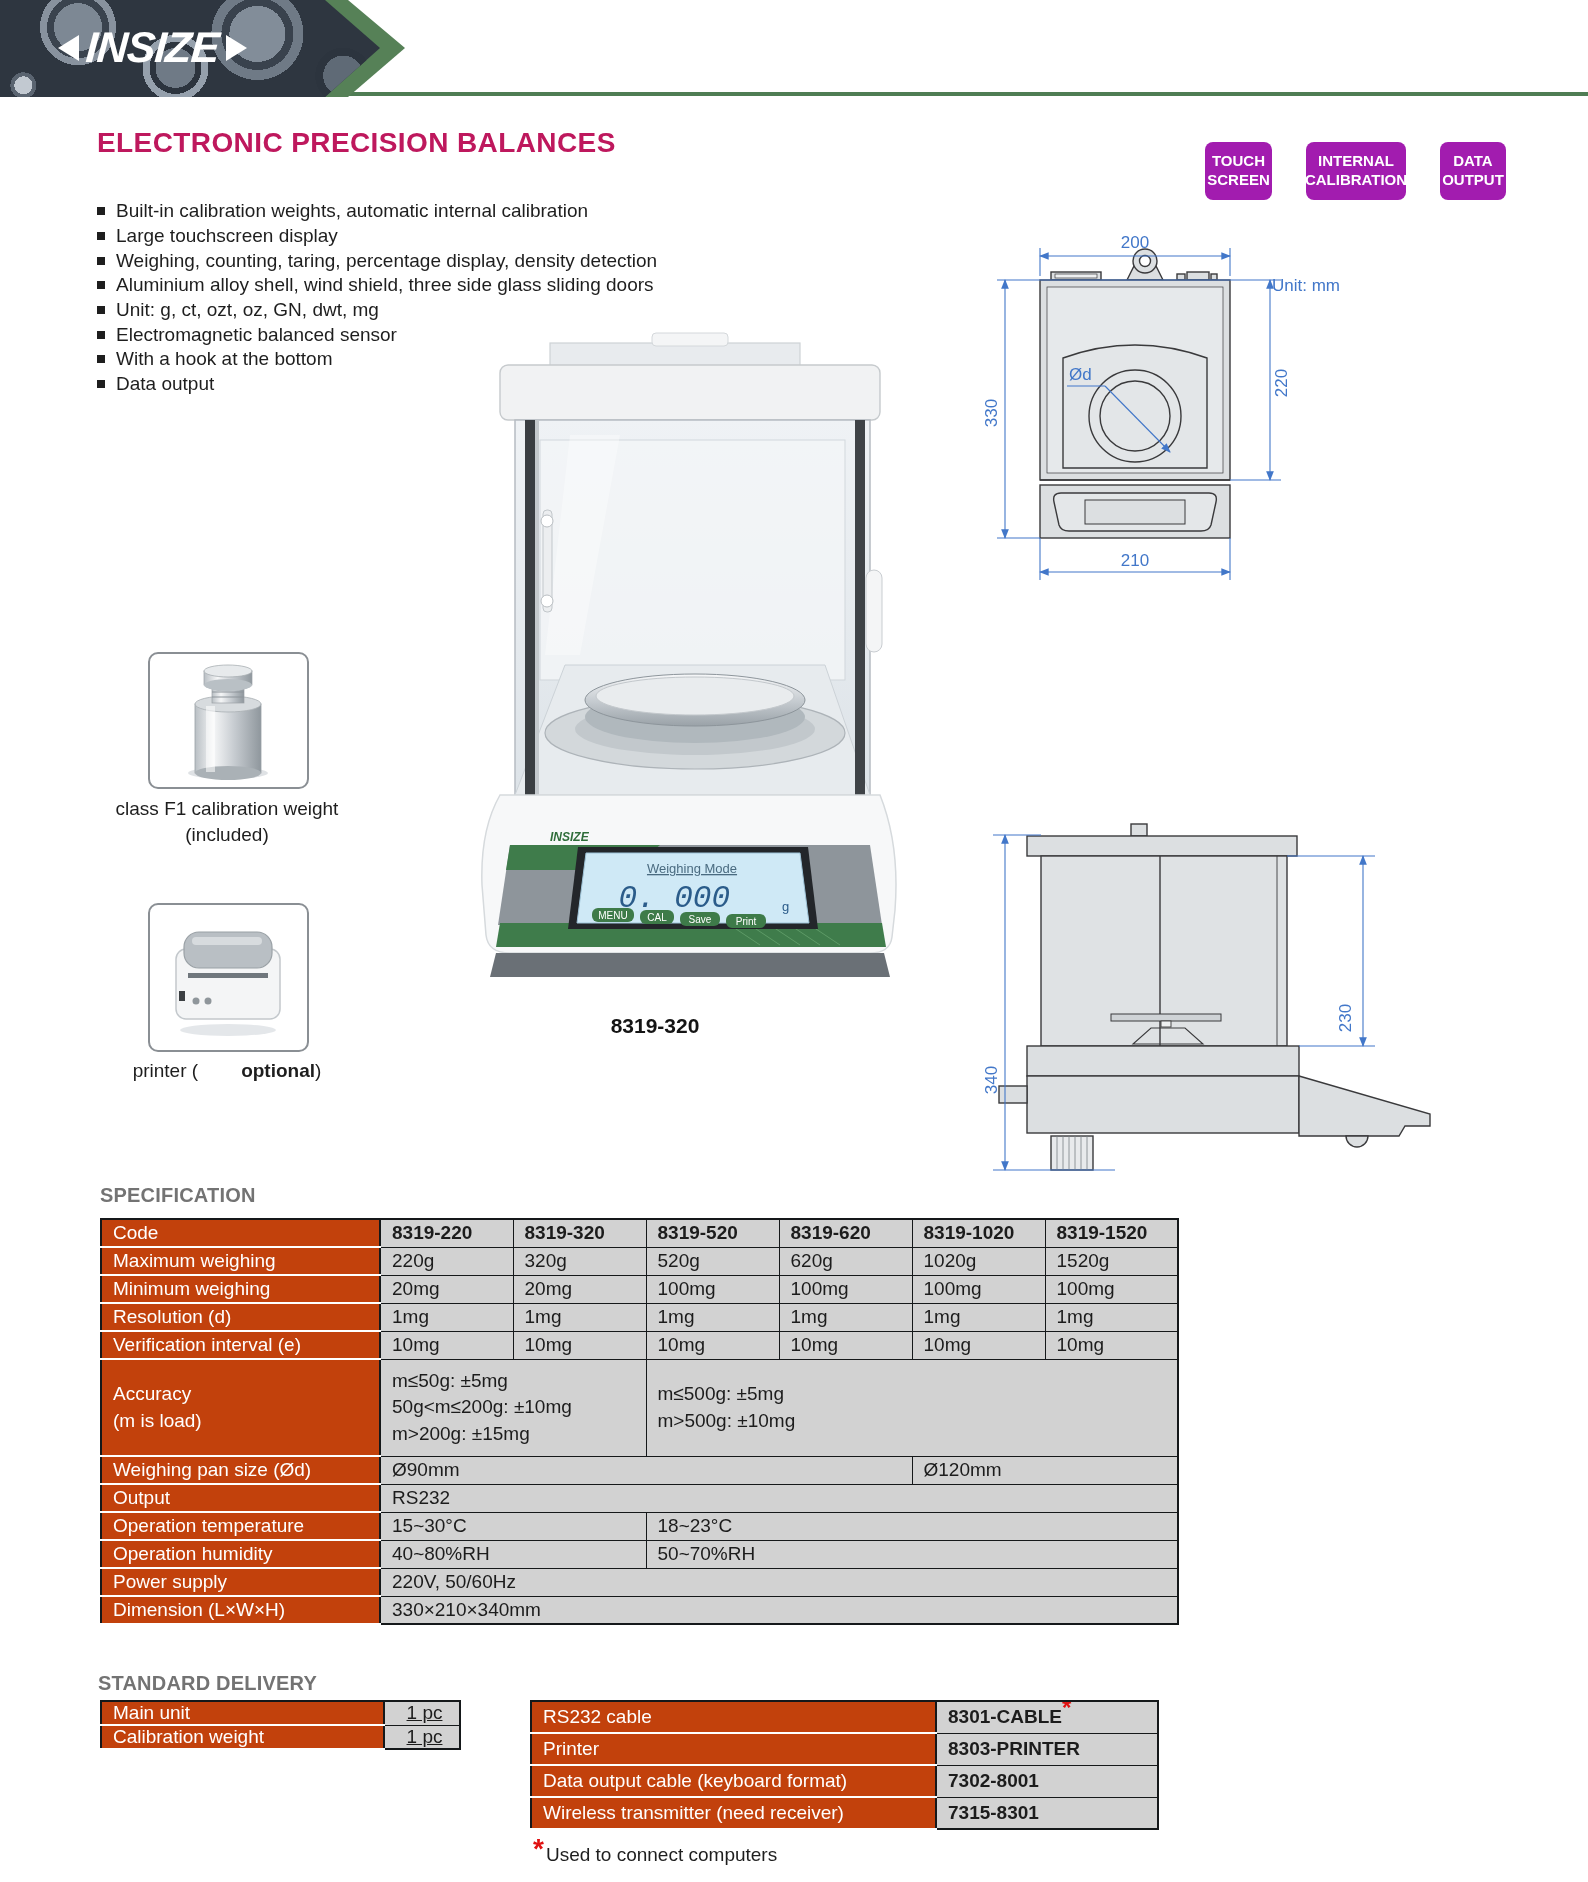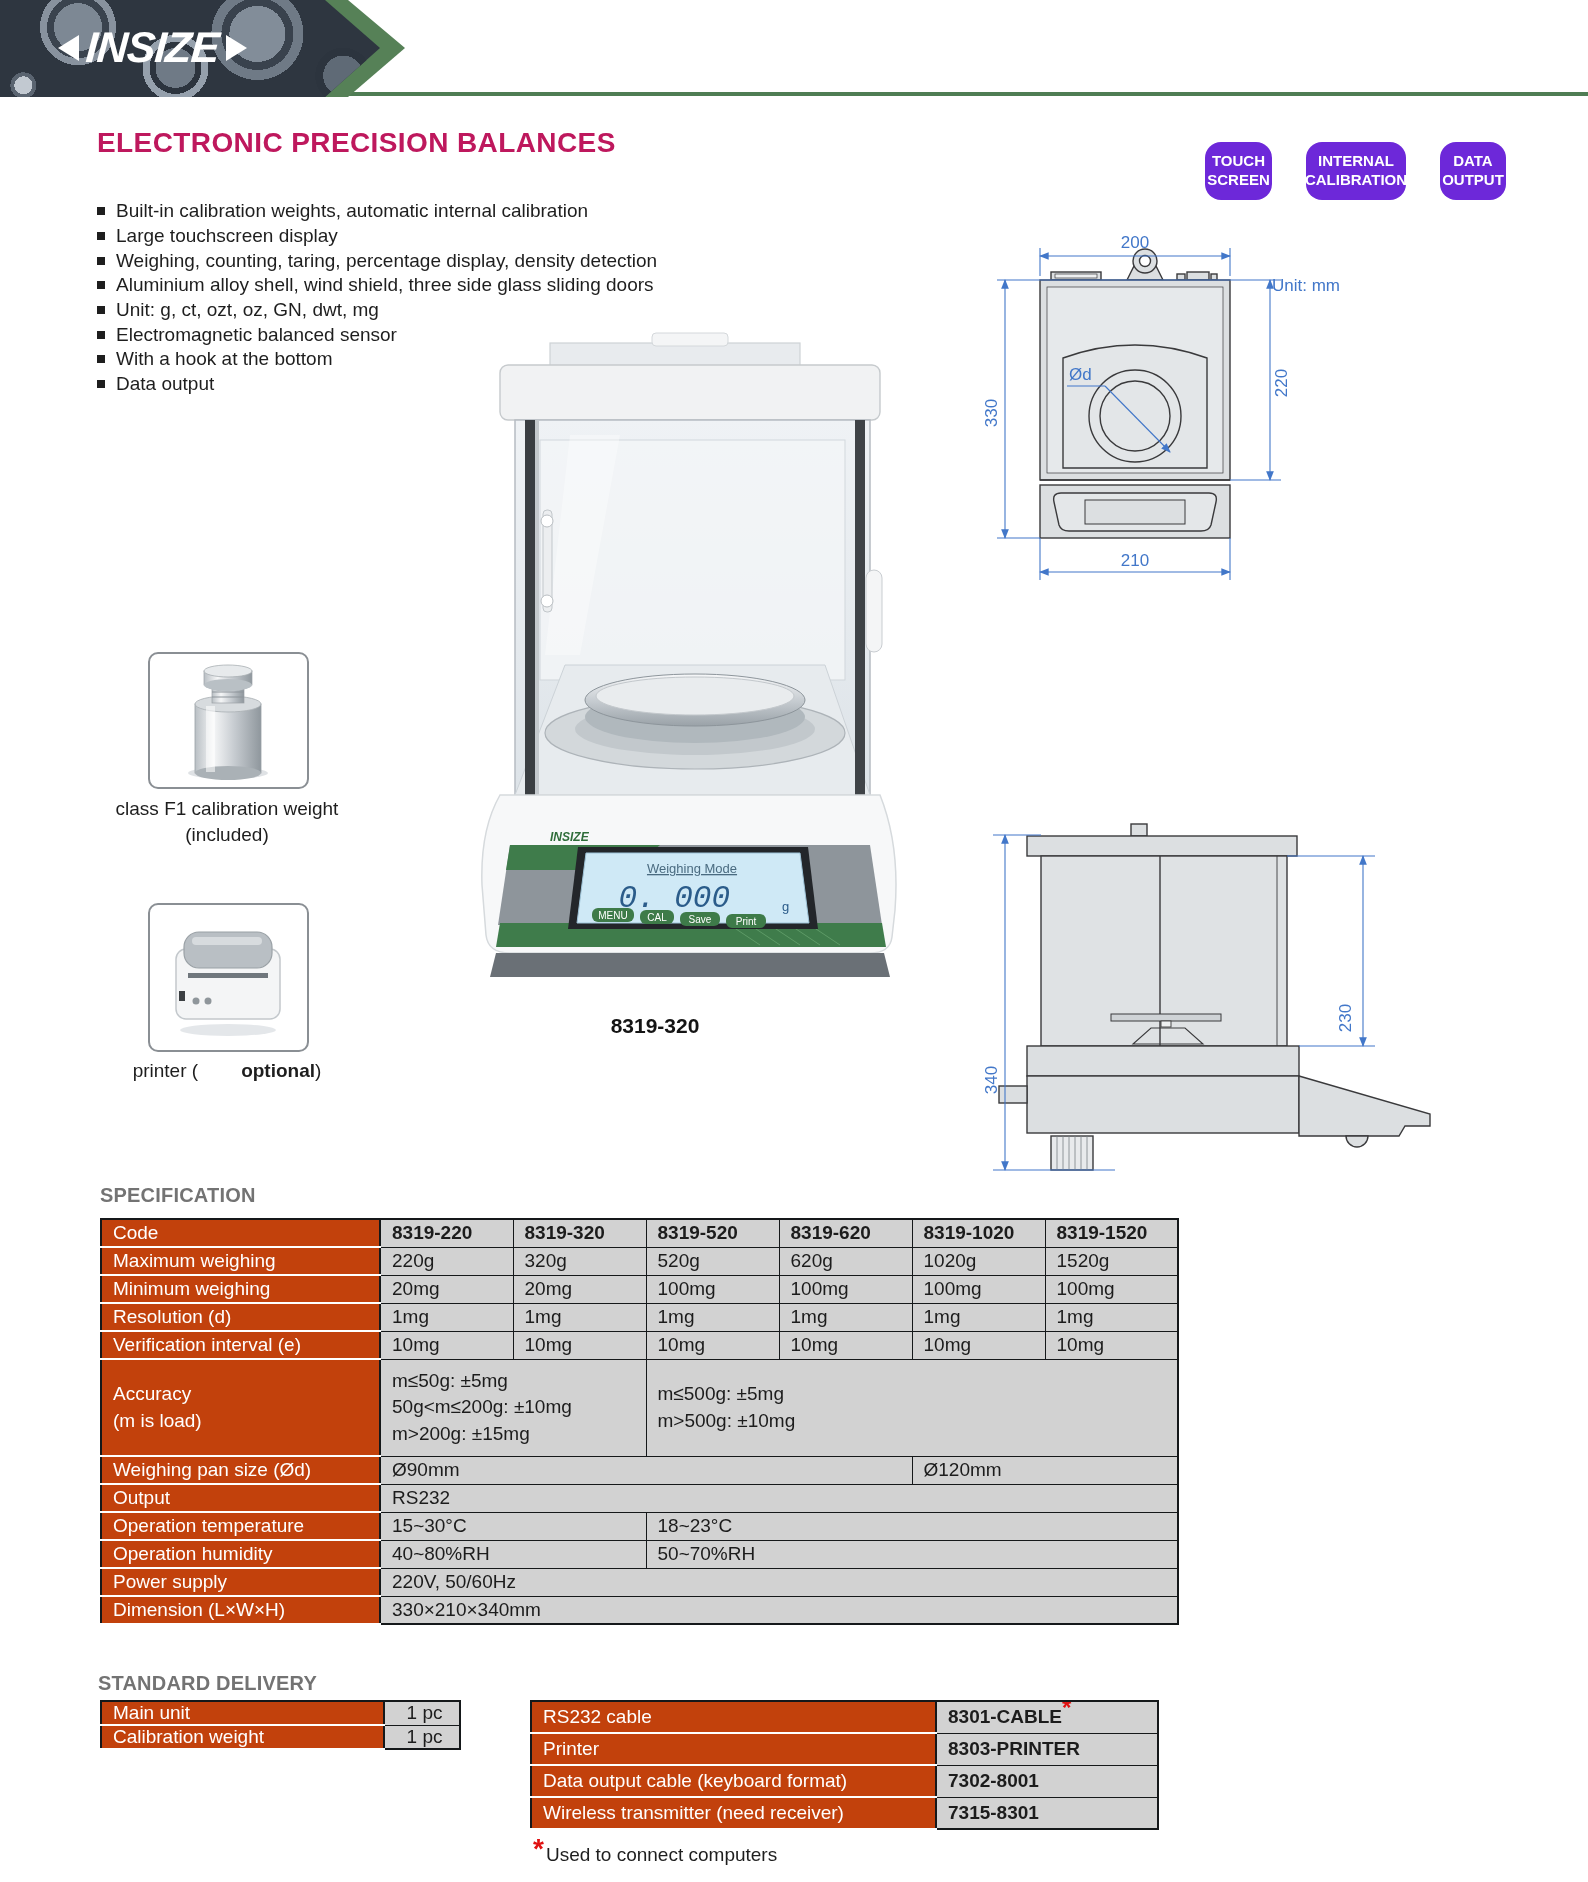--- a/index.html
+++ b/index.html
@@ -20,21 +20,21 @@
                radial-gradient(circle at 45% 70%, #6f7a86 0 20px, #2c343e 20px 26px, #95a0ac 26px 33px, transparent 33px),
                radial-gradient(circle at 66% 35%, #828d99 0 28px, #39424d 28px 36px, #6f7a86 36px 46px, transparent 46px),
                radial-gradient(circle at 88% 78%, #5f6a76 0 20px, #2c343e 20px 28px, transparent 28px);}
   .logo{position:absolute;left:58px;top:26px;display:flex;align-items:center;gap:7px;z-index:3;}
   .logo .tri-l{width:0;height:0;border-top:13px solid transparent;border-bottom:13px solid transparent;border-right:21px solid #fff;}
   .logo .tri-r{width:0;height:0;border-top:13px solid transparent;border-bottom:13px solid transparent;border-left:21px solid #fff;}
   .logo .logo-txt{color:#fff;font-size:43px;font-weight:bold;font-style:italic;line-height:1;letter-spacing:-1px;transform:skewX(-4deg);}
 
   
   .page-title{position:absolute;left:97px;top:127px;font-size:28px;font-weight:bold;color:#be185d;letter-spacing:.4px;}
-  .badge{position:absolute;top:142px;height:58px;border-radius:16px;background:#6d28d9;color:#fff;
+  .badge{position:absolute;top:142px;height:58px;border-radius:8px;background:#a21caf;color:#fff;
          display:flex;align-items:center;justify-content:center;text-align:center;
          font-size:15px;font-weight:bold;line-height:1.25;white-space:pre-line;}
   .badge.b1{left:1205px;width:67px;}
   .badge.b2{left:1306px;width:100px;}
   .badge.b3{left:1440px;width:66px;}
 
   
   .features{position:absolute;left:97px;top:199px;list-style:none;margin:0;padding:0;}
   .features li{display:flex;align-items:center;height:24.7px;font-size:19px;color:#1e1e1e;}
   .features .sq{width:8px;height:8px;background:#1e1e1e;margin-right:11px;flex:none;}
@@ -61,21 +61,21 @@
   .t-spec{left:100px;top:1184px;}
   .t-std{left:98px;top:1672px;}
   .t-opt{left:531px;top:1708px;}
 
   
   table.tbl{border-collapse:collapse;table-layout:fixed;font-size:19px;color:#1c1c1c;border:2.5px solid #15181a;}
   table.tbl td{padding:0 6px 0 11px;vertical-align:middle;overflow:hidden;}
   td.g{background:#c2410c;color:#fff;font-weight:normal;border-bottom:2.5px solid #fff;border-right:2px solid #15181a;}
   td.v{background:#d2d2d2;border:1.6px solid #15181a;}
   td.b{font-weight:bold;}
-  td.c{text-align:center;padding:0;}
+  td.c{text-align:center;padding:0;text-decoration:underline;}
   td.pre{white-space:pre-line;line-height:1.4;padding-top:6px;padding-bottom:6px;}
   .spec{position:absolute;left:100px;top:1218px;}
   .spec tr{height:28px;}
   .spec tr.hrow{height:97px;}
   .std{position:absolute;left:100px;top:1700px;}
   .std tr{height:24px;}
   .opt{position:absolute;left:530px;top:1700px;}
   .opt tr{height:32px;}
   .ast-sup{color:#e01212;font-weight:bold;font-size:24px;vertical-align:super;line-height:0;}
 

